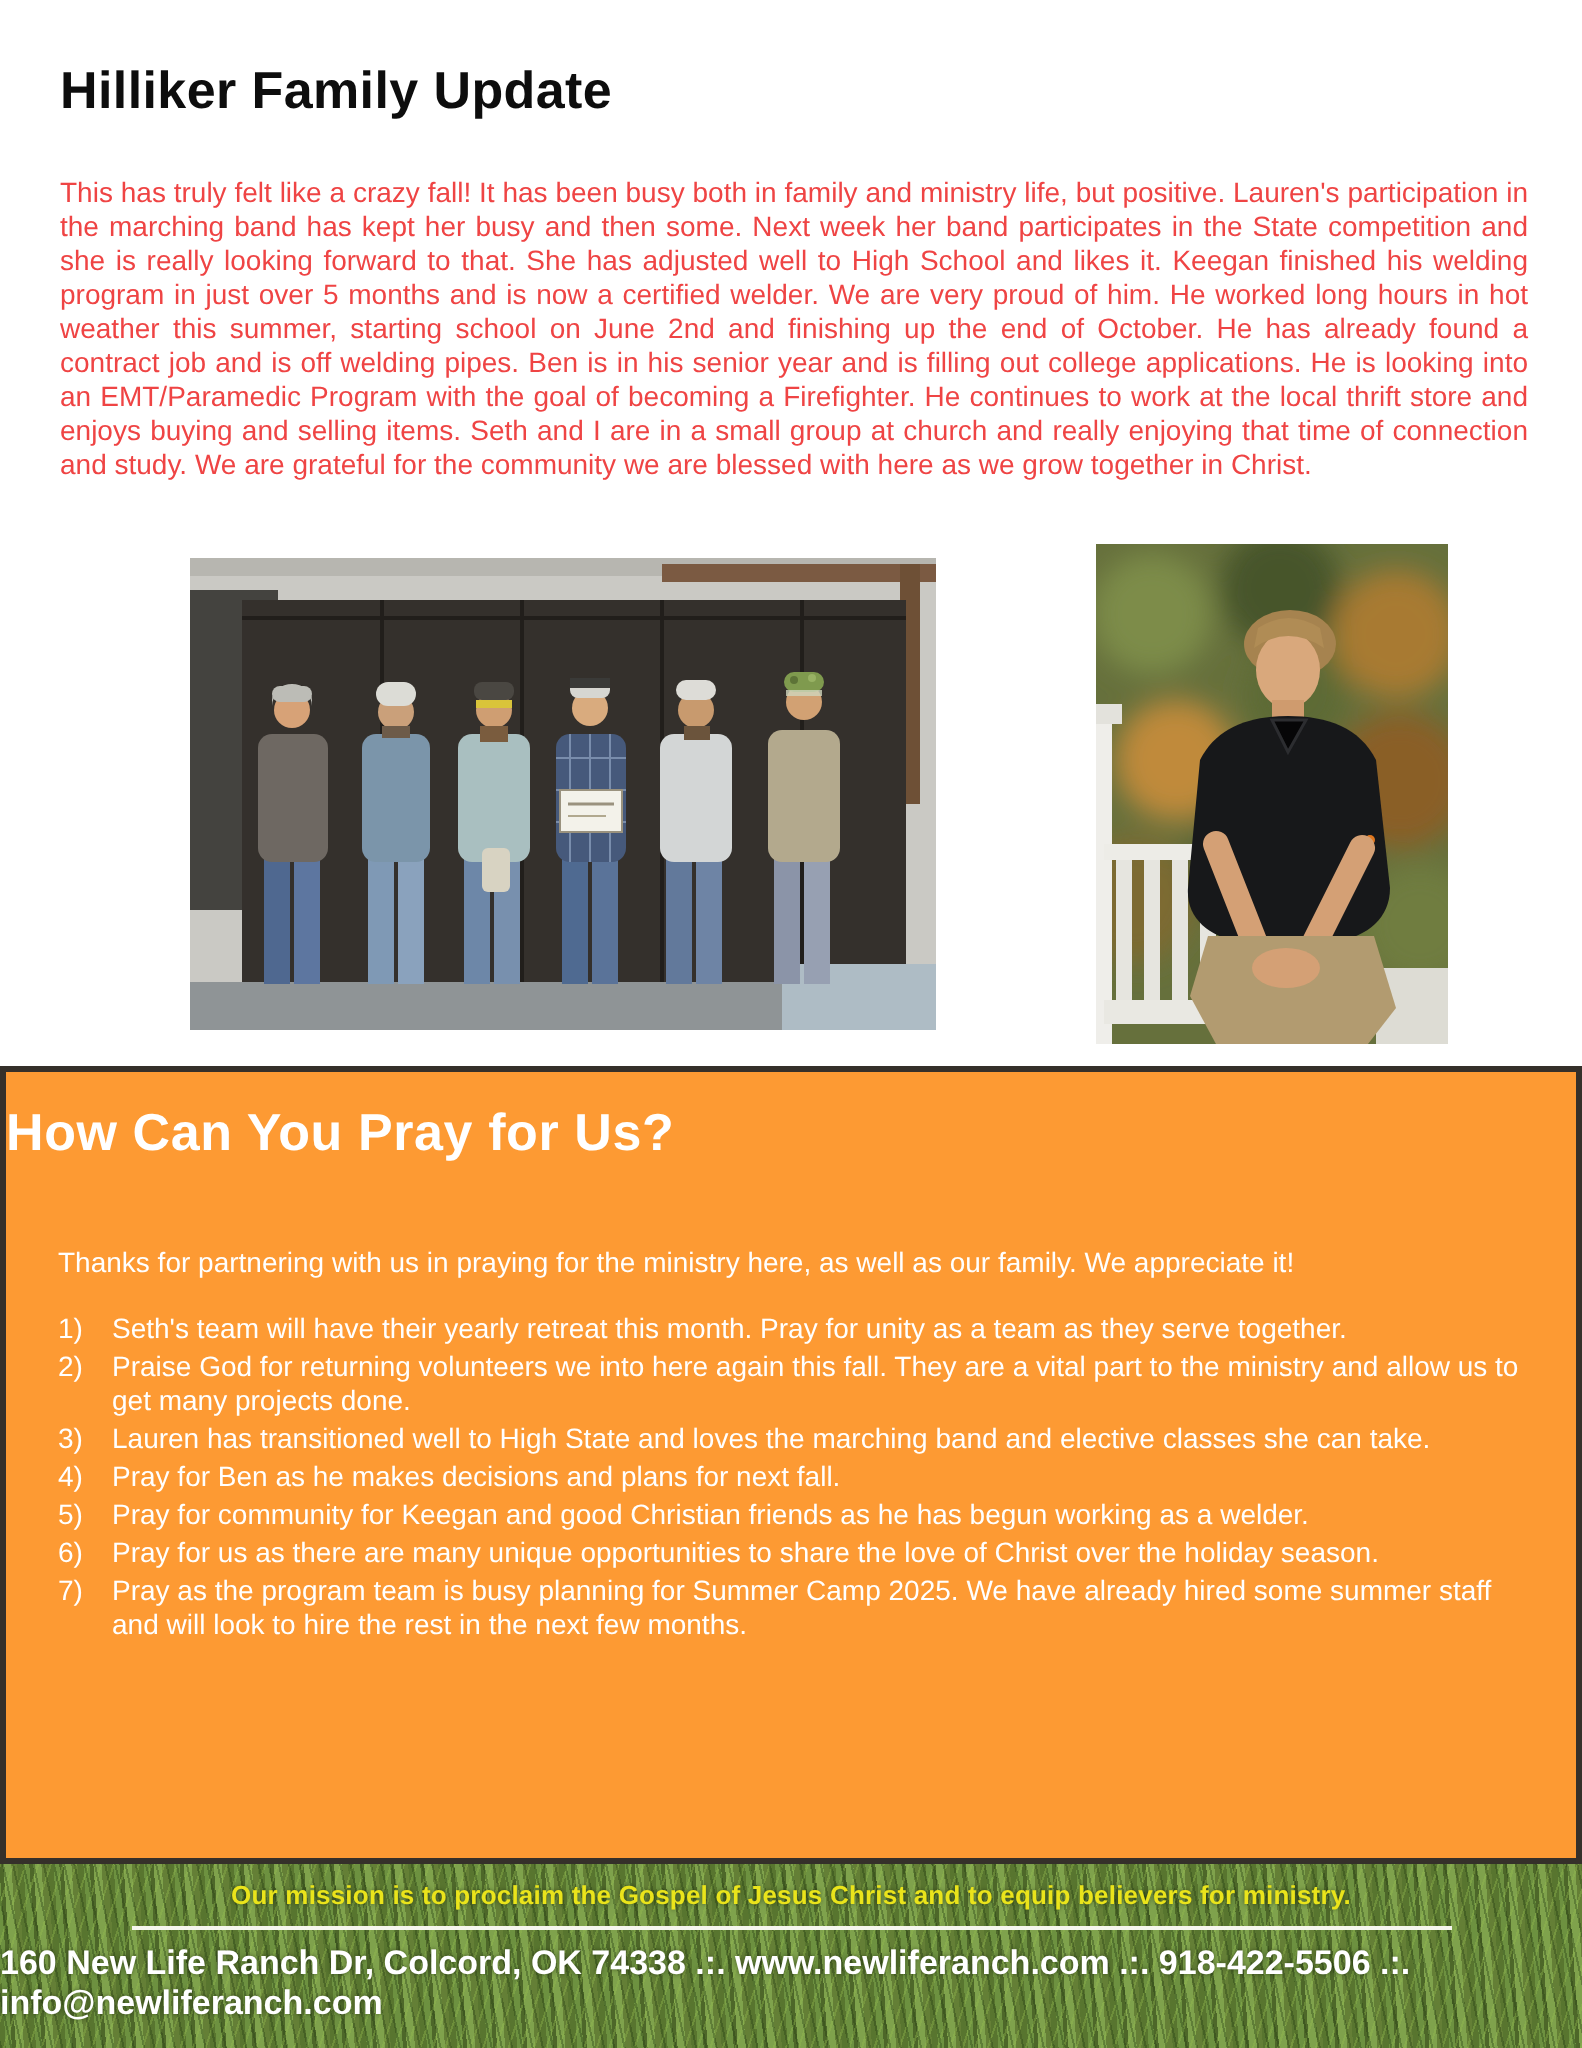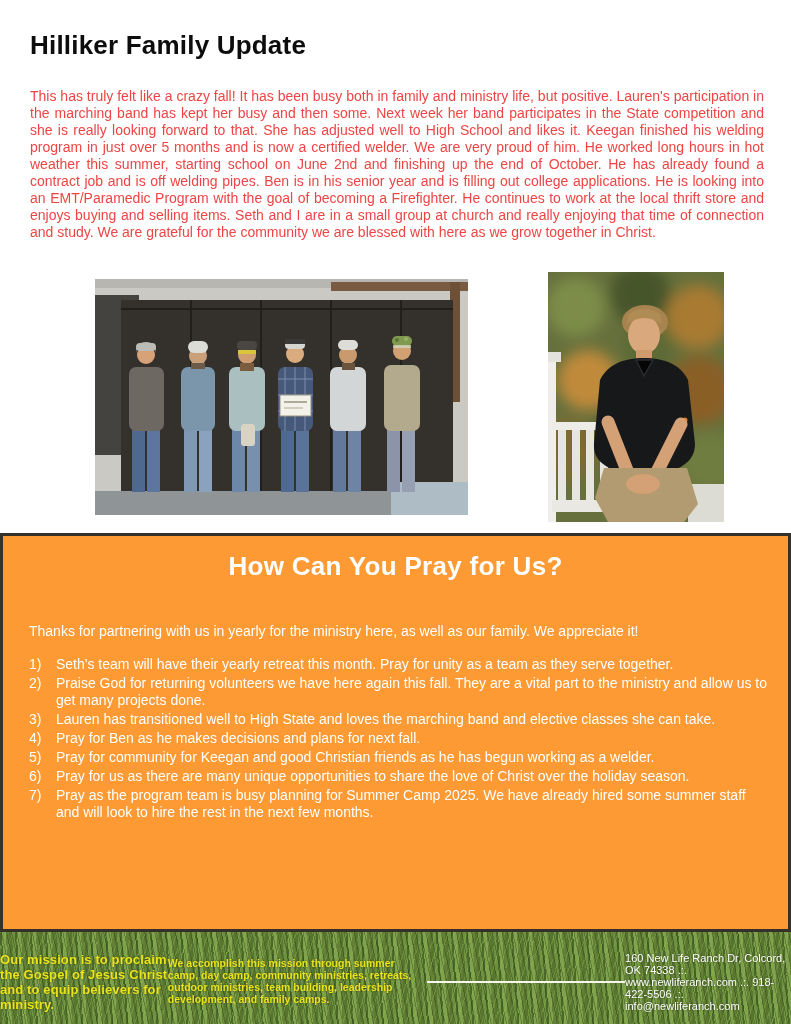--- a/index.html
+++ b/index.html
@@ -26,56 +26,56 @@
   .photo-group{left:95px;top:279px;width:373px;height:236px;}
   .photo-portrait{left:548px;top:272px;width:176px;height:250px;}
 
   .pray-box{
     position:absolute;left:0;top:533px;width:791px;height:399px;
     background:var(--accent-orange,#FD9A33);
     border:3px solid var(--box-border,#35302A);
     color:#ffffff;
   }
   .pray-heading{
-    margin:15px 0 0 0;text-align:center;
+    margin:15px 0 0 0;
     font-size:26px;font-weight:bold;color:#ffffff;letter-spacing:0.3px;
   }
   .pray-thanks{margin:41px 24px 0 26px;font-size:14px;line-height:17px;}
   .pray-list-title{margin:24px 24px 0 26px;font-size:14px;line-height:17px;}
   .pray-list{margin:16px 18px 0 26px;padding:0;}
   .pray-item{display:flex;margin:0 0 2px 0;font-size:14px;line-height:17px;}
   .pray-item .num{flex:none;width:27px;}
   .pray-item .txt{flex:1;}
   .pray-closing{margin:11px 24px 0 26px;font-size:14px;line-height:17px;}
 
   .grass-footer{
     position:absolute;left:0;top:932px;width:791px;height:92px;
     background:
       repeating-linear-gradient(78deg, rgba(34,58,16,0.35) 0 1px, rgba(0,0,0,0) 1px 5px),
       repeating-linear-gradient(-72deg, rgba(150,190,80,0.35) 0 1px, rgba(0,0,0,0) 1px 6px),
       repeating-linear-gradient(86deg, #58752f 0 3px, #6d9140 3px 6px, #4d6729 6px 8px, #7fa24c 8px 12px, #647f36 12px 15px);
-    display:flex;flex-direction:row;align-items:center;
+    display:flex;flex-direction:column;align-items:center;
   }
   .mission-line1{
     margin-top:8px;color:var(--footer-yellow,#EAE41B);
     font-size:13px;font-weight:bold;letter-spacing:0.1px;
     text-shadow:0 0 2px rgba(20,30,5,0.55);
   }
   .mission-line2{
     margin-top:5px;color:var(--footer-yellow,#EAE41B);
     font-size:10.5px;font-weight:bold;
     text-shadow:0 0 2px rgba(20,30,5,0.55);
   }
   .footer-divider{
     margin-top:8px;width:660px;height:0;
     border-top:2px solid #f6f6ee;
   }
   .contact-line{
     margin-top:7px;color:var(--footer-white,#FFFFFF);
-    font-size:11px;font-weight:normal;
+    font-size:17px;font-weight:bold;
     text-shadow:0 0 2px rgba(20,30,5,0.55);
   }
 </style>
 </head>
 <body>
 
 <div class="page">
 
   <h1 class="page-title">Hilliker Family Update</h1>
 
@@ -212,30 +212,30 @@
       <path d="M60,150 L82,206" stroke="#d4a075" stroke-width="13" stroke-linecap="round"></path>
       <path d="M133,152 L106,206" stroke="#d4a075" stroke-width="13" stroke-linecap="round"></path>
       <rect x="72" y="196" width="12" height="9" rx="2" fill="#23242a"></rect>
       <path d="M56,196 L139,196 L150,232 L136,250 L60,250 L47,226 Z" fill="#b29b70"></path>
       <ellipse cx="95" cy="212" rx="17" ry="10" fill="#d4a075"></ellipse>
     </g>
   </svg>
 
   <section class="pray-box">
     <h2 class="pray-heading">How Can You Pray for Us?</h2>
-    <p class="pray-thanks">Thanks for partnering with us in yearly for the ministry here, as well as our family.  We appreciate it!</p>
+    <p class="pray-thanks">Thanks for partnering with us in praying for the ministry here, as well as our family.  We appreciate it!</p>
 
     <div class="pray-list">
       <div class="pray-item">
         <span class="num">1)</span>
         <span class="txt">Seth's team will have their yearly retreat this month. Pray for unity as a team as they serve together.</span>
       </div>
       <div class="pray-item">
         <span class="num">2)</span>
-        <span class="txt">Praise God for returning volunteers we have here again this fall. They are a vital part to the ministry and allow us to get many projects done.</span>
+        <span class="txt">Praise God for returning volunteers we into here again this fall. They are a vital part to the ministry and allow us to get many projects done.</span>
       </div>
       <div class="pray-item">
         <span class="num">3)</span>
         <span class="txt">Lauren has transitioned well to High State and loves the marching band and elective classes she can take.</span>
       </div>
       <div class="pray-item">
         <span class="num">4)</span>
         <span class="txt">Pray for Ben as he makes decisions and plans for next fall.</span>
       </div>
       <div class="pray-item">
@@ -249,18 +249,17 @@
       <div class="pray-item">
         <span class="num">7)</span>
         <span class="txt">Pray as the program team is busy planning for Summer Camp 2025. We have already hired some summer staff and will look to hire the rest in the next few months.</span>
       </div>
     </div>
 
   </section>
 
   <footer class="grass-footer">
     <div class="mission-line1">Our mission is to proclaim the Gospel of Jesus Christ and to equip believers for ministry.</div>
-    <div class="mission-line2">We accomplish this mission through summer camp, day camp, community ministries, retreats, outdoor ministries, team building, leadership development, and family camps.</div>
     <div class="footer-divider"></div>
     <div class="contact-line">160 New Life Ranch Dr, Colcord, OK 74338 .:. www.newliferanch.com .:. 918-422-5506 .:. info@newliferanch.com</div>
   </footer>
 
 </div>
 
 </body></html>

